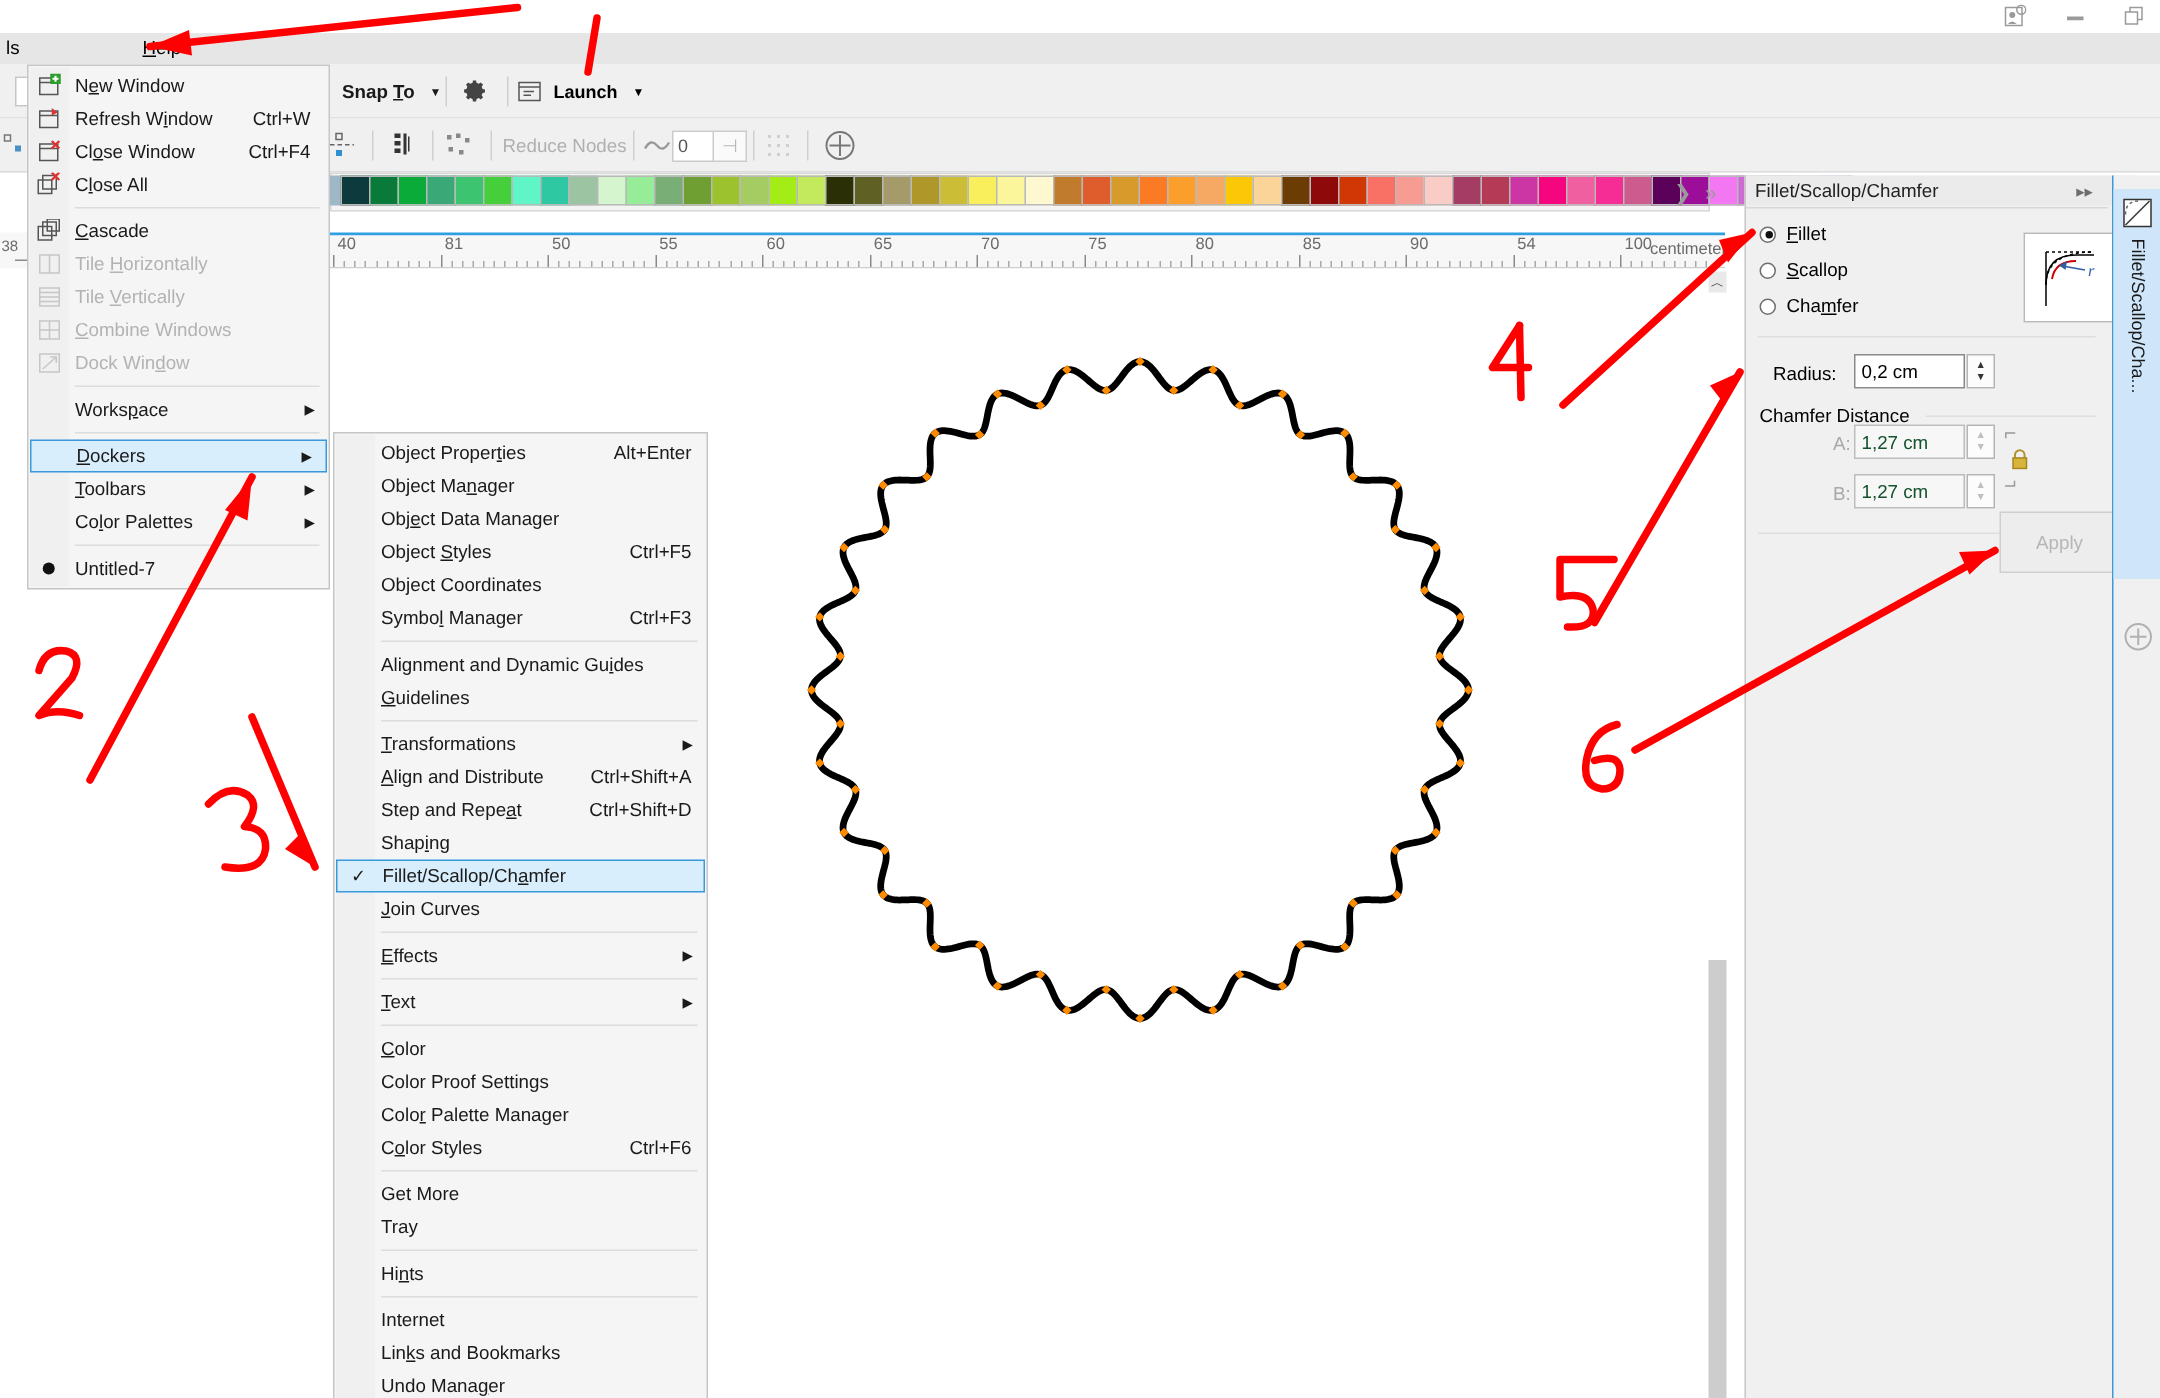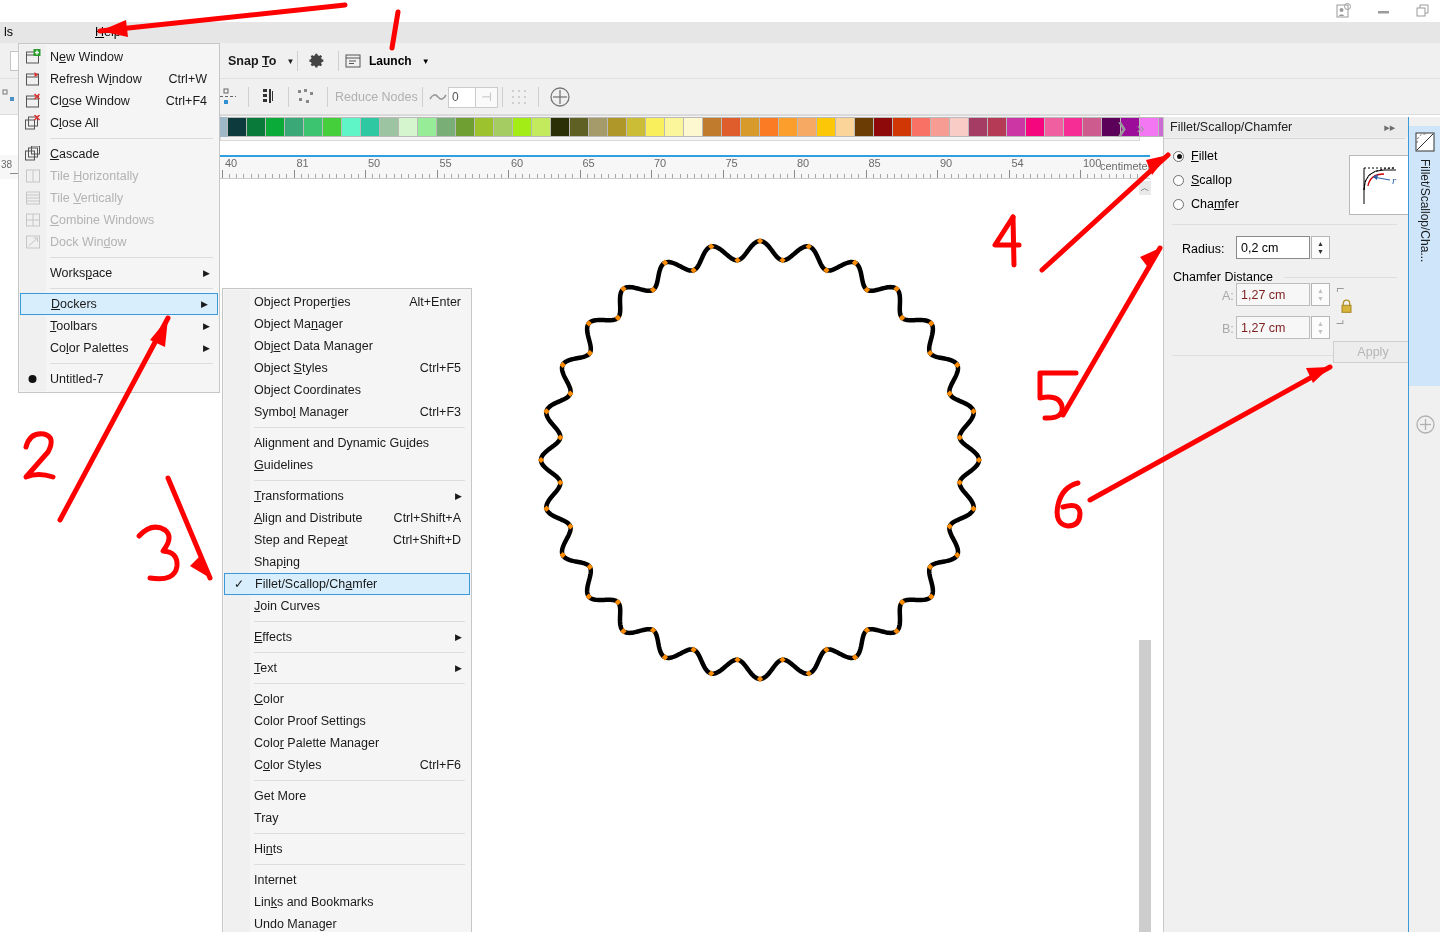--- a/index.html
+++ b/index.html
@@ -94,24 +94,24 @@
   #radiusfield { position:absolute; left:72px; top:97px; width:74px; height:23px; border:1px solid #8a8a8a; background:#fff;
                  display:flex; align-items:center; padding-left:4px; font-size:12.5px; }
   .stepper { position:absolute; width:19px; height:23px; border:1px solid #b5b5b5; background:#fcfcfc;
              display:flex; flex-direction:column; align-items:center; justify-content:center; }
   .stepper span { font-size:7px; line-height:8px; color:#333; }
   .stepper.dis span { color:#c0c0c0; }
   #chamferlabel { position:absolute; left:9px; top:131px; font-size:12.5px; }
   .abrow { position:absolute; left:51px; display:flex; align-items:center; }
   .ablabel { position:absolute; font-size:12.5px; color:#a8a8a8; }
   .abfield { width:74px; height:23px; border:1px solid #bdbdbd; background:#f7f7f7; display:flex; align-items:center;
-             padding-left:4px; font-size:12.5px; color:#7f1d1d; }
+             padding-left:4px; font-size:12.5px; color:#14532d; }
   #lockicon { position:absolute; left:176px; top:160px; color:#9a9a9a; font-size:13px; }
   .corner { position:absolute; font-size:14px; color:#9a9a9a; }
-  #applybtn { position:absolute; left:1333px; top:341px; width:80px; height:22px; background:#ededed; border:1px solid #cfcfcf;
+  #applybtn { position:absolute; left:1333px; top:341px; width:80px; height:41px; background:#ededed; border:1px solid #cfcfcf;
               display:flex; align-items:center; justify-content:center; font-size:12.5px; color:#b6b6b6; }
   
   #tabstrip { position:absolute; left:1408px; top:117px; width:32px; height:815px; background:#f0f0f0; border-left:1px solid #3a9ad9; }
   #docktab { position:absolute; left:0; top:9px; width:32px; height:260px; background:#cfe6fa; display:flex;
              flex-direction:column; align-items:center; padding-top:5px; }
   #docktab-label { writing-mode:vertical-rl; font-size:12px; color:#1a1a1a; margin-top:6px; letter-spacing:0px; }
   #plusicon { position:absolute; left:7px; top:298px; width:19px; height:19px; color:#b0b0b0; }
   
   #annots { position:absolute; left:0; top:0; width:1440px; height:932px; pointer-events:none; }
 </style>

